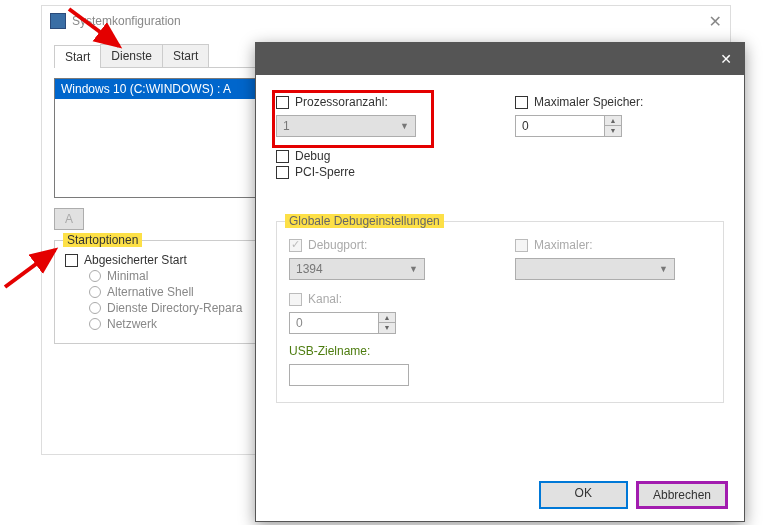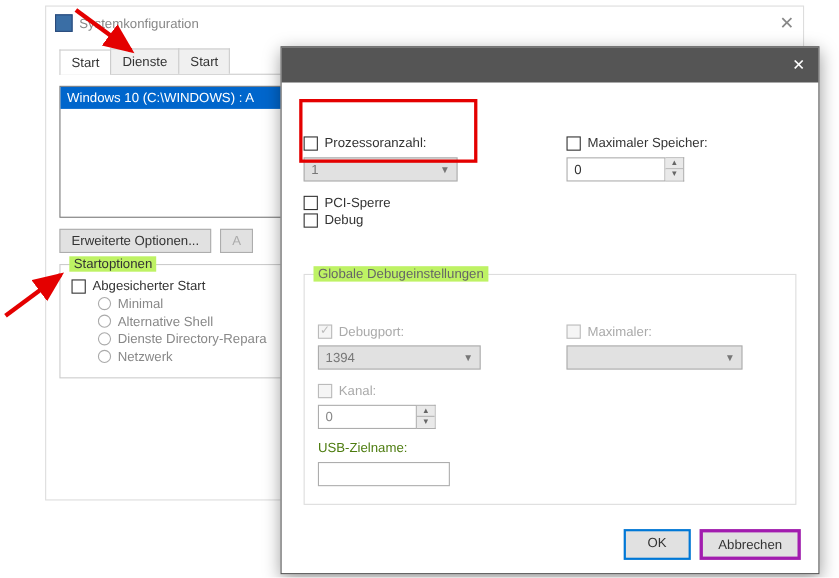--- a/index.html
+++ b/index.html
@@ -19,60 +19,60 @@
 
   
   .os-list { margin-top: 10px; border: 1px solid #7a7a7a; height: 120px; background: #fff; }
   .os-row { background: #0066cc; color: #fff; padding: 3px 6px; overflow: hidden; white-space: nowrap; }
 
   .below-list { display: flex; gap: 8px; margin-top: 10px; }
   .btn { border: 1px solid #adadad; background: #e1e1e1; padding: 3px 10px; cursor: default; }
   .btn.ghost { color: #aaa; }
 
   .group { border: 1px solid #ccc; margin-top: 10px; padding: 10px 10px 10px 10px; position: relative; }
-  .group-title { position: absolute; top: -8px; left: 8px; background: #bef264; padding: 0 4px; }
+  .group-title { position: absolute; top: -8px; left: 8px; background: #fde047; padding: 0 4px; }
 
   .chk { display: flex; align-items: center; gap: 6px; margin: 2px 0; }
   .chk .box { width: 13px; height: 13px; border: 1px solid #333; background: #fff; flex: 0 0 auto; }
   .chk.disabled { color: #aaa; }
   .chk.disabled .box { border-color: #bbb; background: #f5f5f5; }
 
   .radio-row { display: flex; align-items: center; gap: 6px; margin: 2px 0 2px 24px; color: #888; }
   .radio-row .dot { width: 12px; height: 12px; border: 1px solid #aaa; border-radius: 50%; background: #fff; flex: 0 0 auto; }
 
   
   .arrow { position: absolute; z-index: 5; pointer-events: none; }
 
   
   .dialog { position: absolute; left: 255px; top: 42px; width: 490px; height: 480px; background: #fff; border: 1px solid #555; box-shadow: 0 4px 15px rgba(0,0,0,0.4); z-index: 10; }
   .dlg-titlebar { height: 32px; background: #555; color: #fff; display: flex; align-items: center; padding: 0 12px; font-size: 13px; }
   .dlg-close { margin-left: auto; font-size: 14px; font-family: Arial; }
   .dlg-body { padding: 18px 20px; position: relative; }
 
-  .dlg-row { display: flex; gap: 30px; margin-top: 28px; }
+  .dlg-row { display: flex; gap: 30px; }
   .dlg-col { flex: 1; }
 
   .red-box { position: absolute; border: 3px solid #e40000; left: 272px; top: 90px; width: 162px; height: 58px; z-index: 20; pointer-events: none; }
 
   .combo { border: 1px solid #adadad; background: #e1e1e1; height: 22px; display: flex; align-items: center; padding: 0 6px; color: #777; position: relative; margin-top: 6px; }
   .combo .chev { margin-left: auto; font-size: 9px; color: #777; }
 
   .numbox { display: flex; margin-top: 6px; }
   .numbox input { width: 90px; height: 22px; border: 1px solid #adadad; padding: 0 6px; font-size: 12px; background: #fff; color: #333; }
   .numbox.disabled input { color: #888; background: #fff; }
   .spinners { display: flex; flex-direction: column; border: 1px solid #adadad; border-left: none; }
   .spinners div { width: 16px; height: 10px; background: #e9e9e9; font-size: 7px; text-align: center; line-height: 10px; color: #666; }
   .spinners div:first-child { border-bottom: 1px solid #adadad; }
 
   .txt-input { width: 120px; height: 22px; border: 1px solid #adadad; background: #fff; margin-top: 6px; }
 
   .gap { height: 10px; }
 
   .dlg-buttons { position: absolute; right: 16px; bottom: 12px; display: flex; gap: 8px; }
-  .ok-btn { border: 2px solid #0078d7; background: #e1e1e1; padding: 3px 20px; cursor: default; }
+  .ok-btn { border: 2px solid #0078d7; background: #e1e1e1; padding: 3px 34px; cursor: default; }
   .cancel-btn { border: 3px solid #a21caf; background: #e1e1e1; padding: 4px 14px; cursor: default; }
 </style>
 </head>
 <body>
 
 <svg class="arrow" style="left:64px; top:4px;" width="70" height="50">
   <defs>
       <marker id="ah1" markerWidth="8" markerHeight="8" refX="6" refY="3" orient="auto">
         <path d="M0,0 L7,3 L0,6 Z" fill="#e40000"></path>
       </marker>
@@ -99,21 +99,20 @@
       <div class="tab active">Start</div>
       <div class="tab">Dienste</div>
       <div class="tab">Start</div>
     </div>
 
     <div class="os-list">
       <div class="os-row">Windows 10 (C:\WINDOWS) : A</div>
     </div>
 
     <div class="below-list">
-      <div class="btn">Erweiterte Optionen...</div>
       <div class="btn ghost">A</div>
     </div>
 
     <div class="group">
       <div class="group-title">Startoptionen</div>
       <div class="chk">
         <div class="box"></div>
         <span>Abgesicherter Start</span>
       </div>
       <div class="radio-row">
@@ -150,25 +149,25 @@
           <div class="box"></div>
           <span>Prozessoranzahl:</span>
         </div>
         <div class="combo" style="width:140px;">
           <span>1</span>
           <span class="chev">▼</span>
         </div>
         <div class="gap"></div>
         <div class="chk">
           <div class="box"></div>
+          <span>Debug</span>
+        </div>
+        <div class="chk">
+          <div class="box"></div>
           <span>PCI-Sperre</span>
-        </div>
-        <div class="chk">
-          <div class="box"></div>
-          <span>Debug</span>
         </div>
       </div>
       <div class="dlg-col">
         <div class="chk">
           <div class="box"></div>
           <span>Maximaler Speicher:</span>
         </div>
         <div class="numbox">
           <input value="0" style="">
           <div class="spinners">
@@ -185,21 +184,21 @@
       <div class="group-title" style="color:#666;">Globale Debugeinstellungen</div>
 
       <div class="dlg-row">
         <div class="dlg-col">
           <div class="chk disabled">
             <div class="box" style="position:relative;">
                 <span style="position:absolute;left:1px;top:-2px;color:#bbb;font-size:11px;">✓</span>
               </div>
             <span>Debugport:</span>
           </div>
-          <div class="combo" style="width:148px;">
+          <div class="combo" style="width:136px;">
             <span>1394</span>
             <span class="chev">▼</span>
           </div>
           <div class="gap"></div>
           <div class="chk disabled">
             <div class="box"></div>
             <span>Kanal:</span>
           </div>
           <div class="numbox disabled">
             <input value="0" style="">

